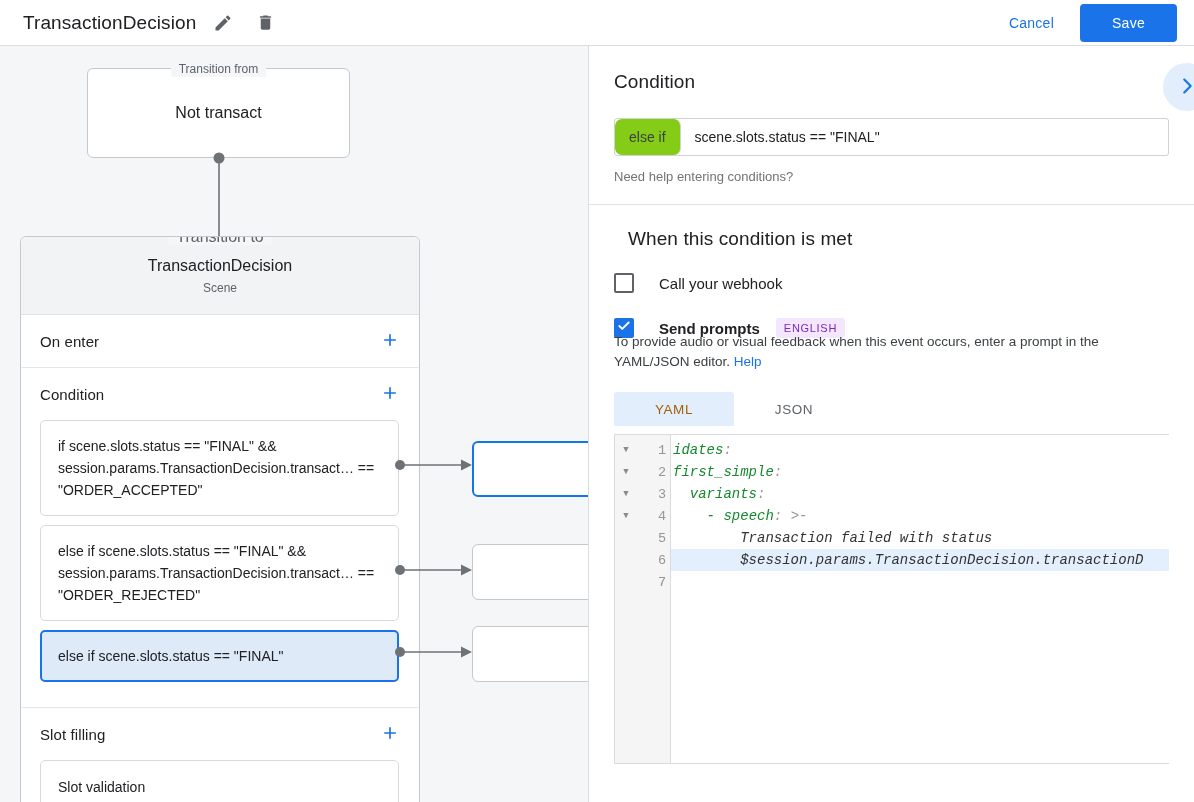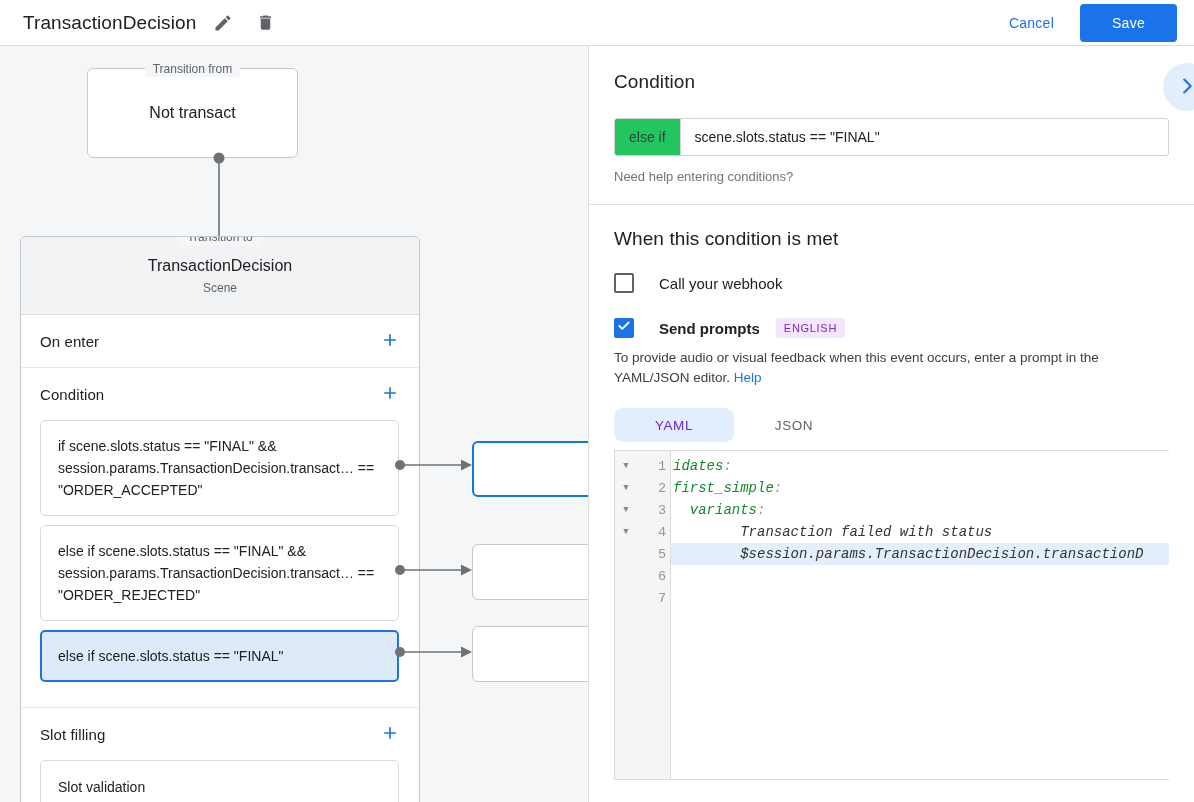--- a/index.html
+++ b/index.html
@@ -64,41 +64,41 @@
   }
   .fieldbox .legend {
     position: absolute; top: -8px; left: 50%; transform: translateX(-50%);
     background: #f4f6f8;
     padding: 0 8px;
     font-size: 12px; line-height: 16px; color: #5f6368;
     white-space: nowrap;
   }
 
   #transition-from {
-    left: 87px; top: 22px; width: 211px; height: 90px;
+    left: 87px; top: 22px; width: 263px; height: 90px;
   }
   #transition-from .body {
     display: flex; align-items: center; justify-content: center;
     height: 100%;
     font-size: 16px; color: #202124;
   }
 
   
   .flow-arrow { position: absolute; left: 212px; top: 106px; width: 14px; height: 120px; }
 
   
   #scene-card {
     position: absolute; left: 20px; top: 190px; width: 400px; height: 580px;
     border: 1px solid #c6c9cc; border-radius: 6px;
     background: #ffffff; overflow: hidden;
   }
   #scene-card .legend {
     position: absolute; top: -8px; left: 50%; transform: translateX(-50%);
     background: #f4f6f8; padding: 0 8px;
-    font-size: 12px; line-height: 16px; color: #5f6368; white-space: nowrap;
+    font-size: 16px; line-height: 16px; color: #5f6368; white-space: nowrap;
   }
   .scene-head {
     background: #f1f3f4;
     height: 78px;
     display: flex; flex-direction: column; align-items: center; justify-content: center;
     border-bottom: 1px solid #e0e2e4;
   }
   .scene-head .name { font-size: 16px; color: #202124; line-height: 22px; }
   .scene-head .sub { font-size: 12px; color: #5f6368; margin-top: 3px; line-height: 16px; }
 
@@ -168,44 +168,44 @@
     cursor: pointer; border: none; padding: 0;
   }
 
   .cond-input-row {
     margin: 0 25px 0 25px;
     display: flex; align-items: stretch;
     border: 1px solid #d0d3d6; border-radius: 3px;
     height: 38px; overflow: hidden; background: #ffffff;
   }
   .cond-prefix {
-    background: #22c55e;
+    background: #84cc16;
     border-right: 1px solid #d0d3d6;
     display: flex; align-items: center; justify-content: center;
     padding: 15px 14px;
-    font-size: 14px; color: #3c4043; white-space: nowrap;
+    font-size: 14px; color: #3c4043; white-space: nowrap; border-radius: 7px;
   }
   .cond-value {
     flex: 1 1 auto; border: none; outline: none;
     padding: 0 14px;
     font-size: 14px; color: #202124;
     font-family: "Liberation Sans", sans-serif;
     background: transparent;
   }
   .help-link {
     display: inline-block;
     margin: 13px 0 0 25px;
     font-size: 13px; color: #737373; text-decoration: none; cursor: pointer;
   }
   .rp-divider { margin-top: 19px; height: 1px; background: #e0e2e4; width: 100%; }
 
   .rp-body { padding: 22px 25px 0 25px; }
   .rp-subheading {
     font-size: 19px; color: #202124; letter-spacing: .1px;
-    margin: 0 0 22px 0; line-height: 24px;
+    margin: 0 0 22px 14px; line-height: 24px;
   }
   .check-row { display: flex; align-items: center; margin-bottom: 25px; }
   .cbox {
     width: 20px; height: 20px; border-radius: 2px;
     border: 2px solid #5f6368; background: #ffffff;
     display: flex; align-items: center; justify-content: center;
     cursor: pointer; flex: 0 0 auto;
   }
   .cbox.checked { background: #1a73e8; border-color: #1a73e8; }
   .check-label { margin-left: 25px; font-size: 15px; color: #202124; white-space: nowrap; }
@@ -225,21 +225,21 @@
 
   
   .tabs { display: flex; margin-top: 20px; }
   .tab {
     min-width: 120px; height: 34px;
     display: flex; align-items: center; justify-content: center;
     font-size: 13.5px; font-weight: 500; letter-spacing: .6px;
     color: #5f6368; cursor: pointer; background: transparent;
     border: none; border-radius: 3px 3px 0 0;
   }
-  .tab.active { background: #e3eefc; color: #6d28d9; border-radius: 9px; }
+  .tab.active { background: #e3eefc; color: #a16207; }
 
   
   .editor {
     margin-top: 8px;
     border: 1px solid #d9dbdd;
     border-right: none;
     background: #ffffff;
     height: 330px;
     display: flex;
     overflow: hidden;
@@ -415,21 +415,21 @@
     </div>
 
     <div class="rp-body">
       <div class="rp-subheading">When this condition is met</div>
 
       <div class="check-row">
         <div class="cbox"></div>
         <span class="check-label">Call your webhook</span>
       </div>
 
-      <div class="check-row" style="margin-bottom:22px;">
+      <div class="check-row" style="margin-bottom:6px;">
         <div class="cbox checked">
           <span>
             <svg width="14" height="14" viewBox="0 0 24 24" fill="none" stroke="#ffffff" stroke-width="3.2" stroke-linecap="round" stroke-linejoin="round" aria-hidden="true">
               <polyline points="20 6 9 17 4 12"></polyline>
             </svg>
           </span>
         </div>
         <span class="check-label bold">Send prompts</span>
         <span class="lang-badge">ENGLISH</span>
       </div>
@@ -469,20 +469,21 @@
             </div>
             <div class="gline">
               <span class="fold"></span>
               <span class="lnum">7</span>
             </div>
           </div>
         <div class="code-area" id="code-area">
             <div class="cline"><span class="tok-key">idates</span><span class="tok-punct">:</span></div>
             <div class="cline"><span class="tok-key">first_simple</span><span class="tok-punct">:</span></div>
             <div class="cline"><span class="tok-plain">  </span><span class="tok-key">variants</span><span class="tok-punct">:</span></div>
+            <div class="cline"><span class="tok-key">    - </span><span class="tok-key">speech</span><span class="tok-punct">: &gt;-</span></div>
             <div class="cline"><span class="tok-plain">        Transaction failed with status</span></div>
             <div class="cline active"><span class="tok-plain">        $session.params.TransactionDecision.transactionD</span></div>
             <div class="cline">&nbsp;</div>
           </div>
       </div>
     </div>
   </div>
 </div>
 
 </body></html>

